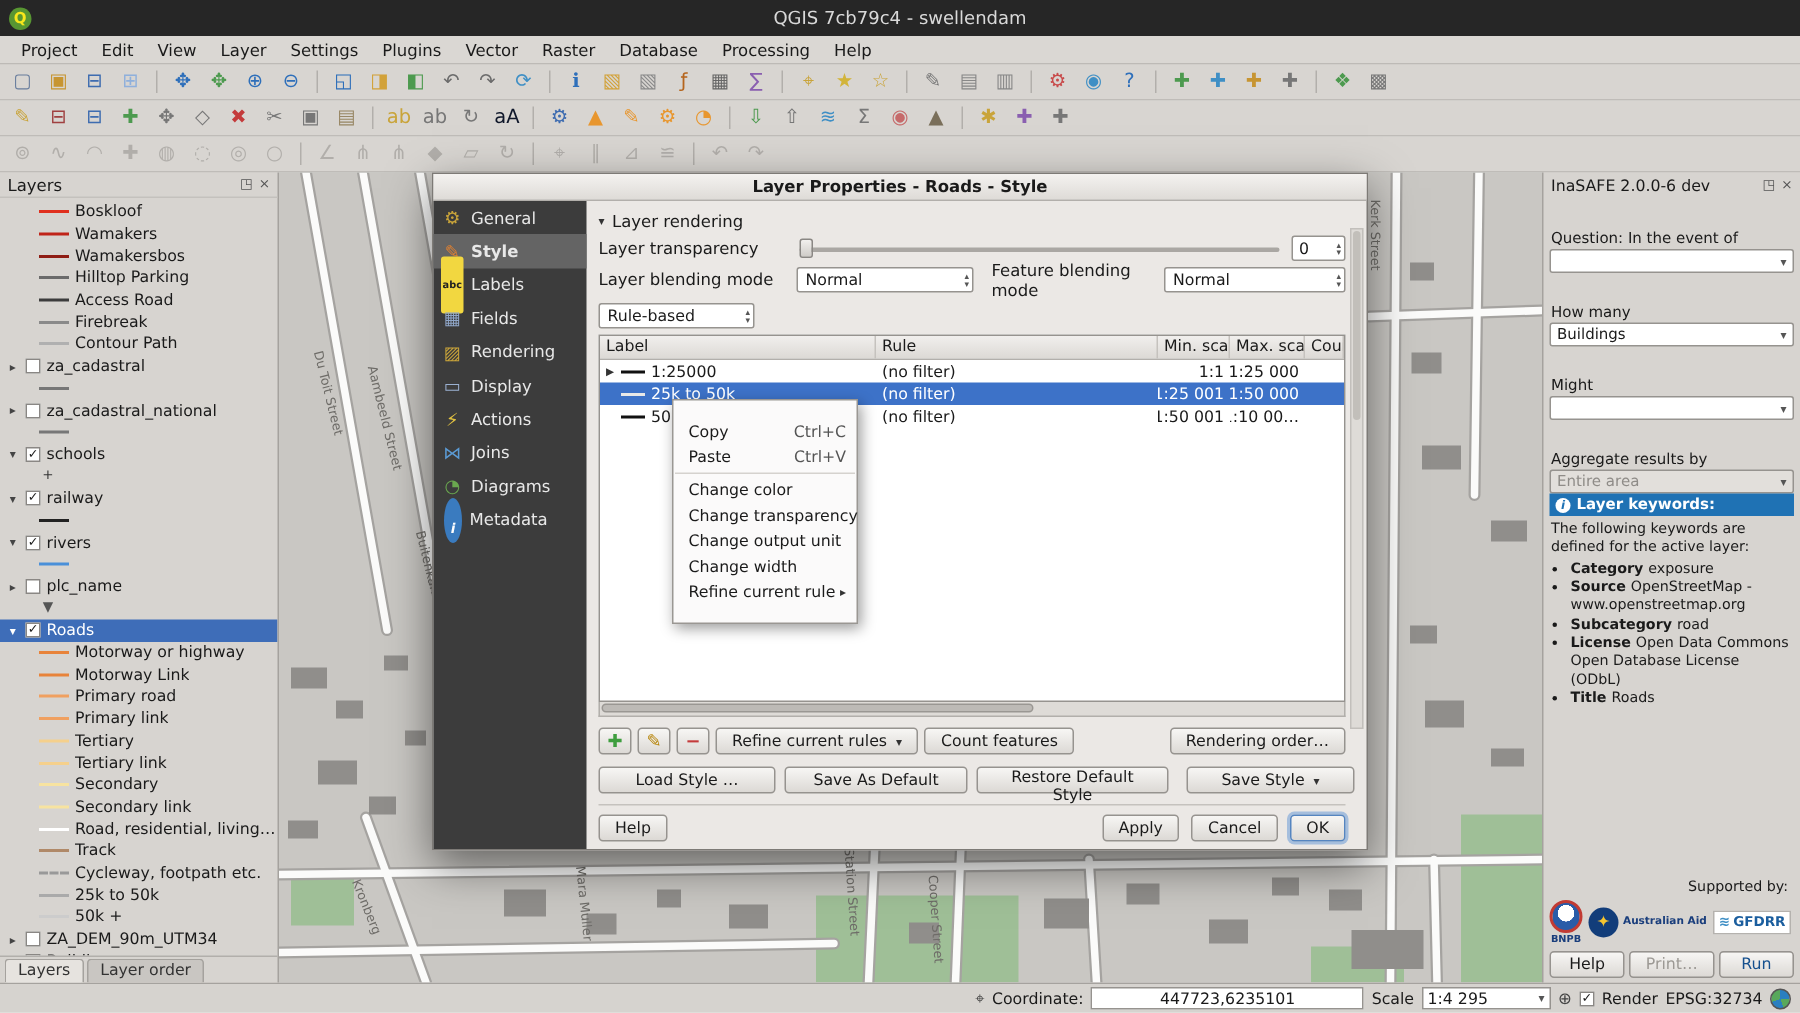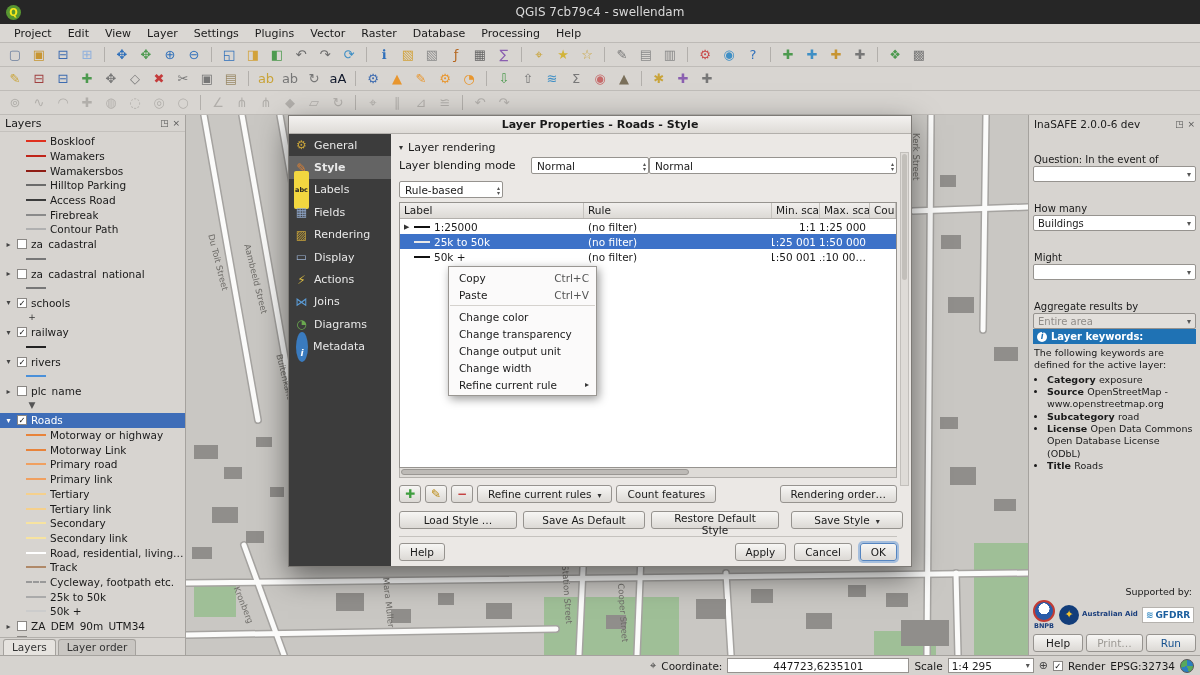--- a/index.html
+++ b/index.html
@@ -132,21 +132,21 @@
   .hscroll-thumb { position:absolute; left:1px; top:1px; height:6px; width:58%; background:#bdbab6; border:1px solid #9a9793; border-radius:3px; }
   .vscroll { position:absolute; right:2px; top:18px; bottom:80px; width:9px; background:#dedbd7; border:1px solid #c2bfbb; }
   .vscroll-thumb { position:absolute; left:1px; right:1px; top:1px; height:38%; background:#c2bfba; border-radius:3px; }
   .rule-actions { display:flex; align-items:center; gap:4px; margin:5px 0 2px; height:22px; }
   .style-actions { display:flex; align-items:center; gap:6px; height:22px; margin:2px 0; }
   .dialog-footer { display:flex; align-items:center; gap:8px; border-top:1px solid #c5c2be; margin-top:3px; padding-top:4px; height:26px; }
   .spacer { flex:1; }
   .btn-arrow { font-size:8px; margin-left:6px; color:#333; }
 
   
-  .context-menu { position:absolute; left:448px; top:266px; width:149px; background:#fbfafa; border:1px solid #9a9793; box-shadow:2px 3px 9px rgba(0,0,0,.4); padding:2px 0; z-index:30; }
+  .context-menu { position:absolute; left:448px; top:266px; width:124px; background:#fbfafa; border:1px solid #9a9793; box-shadow:2px 3px 9px rgba(0,0,0,.4); padding:12px 0; z-index:30; }
   .cm-item { height:17px; display:flex; align-items:center; padding:0 7px 0 10px; font-size:10.5px; }
   .cm-label { flex:1; white-space:nowrap; }
   .cm-shortcut { color:#555; margin-left:8px; }
   .cm-arrow { font-size:8px; color:#333; }
   .cm-sep { height:1px; background:#d5d2ce; margin:2px 1px; }
 </style>
 </head>
 <body>
 
 <div class="screen">
@@ -806,30 +806,45 @@
             <span class="dtab-label">Metadata</span>
           </div>
         </div>
       <div class="dialog-content">
 
         <div class="section-row">
           <span class="caret">▾</span>
           <span>Layer rendering</span>
         </div>
 
+        <div class="form-row">
+          <span class="form-label">Layer transparency</span>
+          <div class="slider">
+            <div class="slider-track"></div>
+            <div class="slider-handle"></div>
+          </div>
+          <div class="spin">
+            <span class="spin-val">0</span>
+            <span class="spin-arrows">
+                <span>▴</span>
+                <span>▾</span>
+              </span>
+          </div>
+        </div>
 
         <div class="form-row">
           <span class="form-label">Layer blending mode</span>
           <div class="combo w118">
             <span>Normal</span>
             <span class="combo-arrows">
                 <span>▴</span>
                 <span>▾</span>
               </span>
           </div>
+          <span class="form-label2">Feature blending mode</span>
           <div class="combo grow">
             <span>Normal</span>
             <span class="combo-arrows">
                 <span>▴</span>
                 <span>▾</span>
               </span>
           </div>
         </div>
 
         <div class="rule-combo-row">

